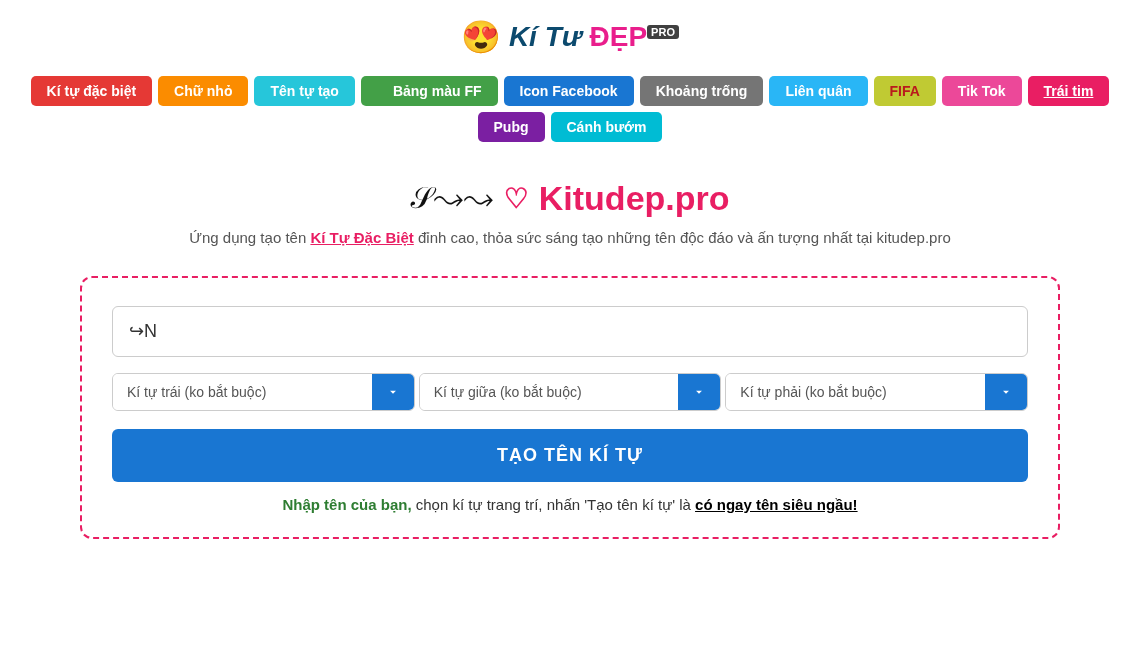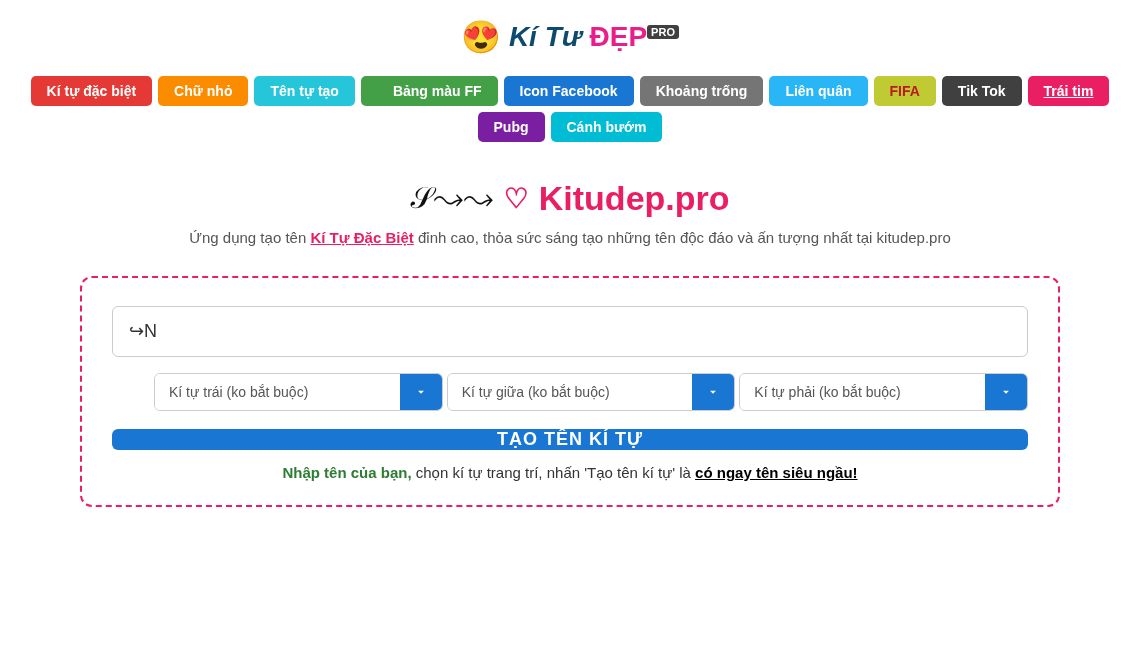--- a/index.html
+++ b/index.html
@@ -66,21 +66,21 @@
       white-space: nowrap;
     }
     .nav-btn.red    { background: #e53935; }
     .nav-btn.orange { background: #fb8c00; }
     .nav-btn.teal   { background: #26c6da; }
     .nav-btn.green  { background: #43a047; padding-left: 32px; }
     .nav-btn.blue   { background: #1976d2; }
     .nav-btn.gray   { background: #757575; }
     .nav-btn.ltblue { background: #29b6f6; }
     .nav-btn.lime   { background: #c0ca33; color: #b91c1c; }
-    .nav-btn.black  { background: #404040; }
+    .nav-btn.black  { background: #ec4899; }
     .nav-btn.pink   { background: #e91e63; text-decoration: underline; }
     .nav-btn.purple { background: #7b1fa2; }
     .nav-btn.cyan   { background: #00bcd4; }
 
     
     .hero {
       text-align: center;
       padding: 24px 40px 10px;
     }
     .hero-title {
@@ -137,21 +137,20 @@
       border-radius: 6px;
       outline: none;
       color: #333;
     }
 
     
     .dropdowns {
       display: flex;
       gap: 4px;
       margin-top: 16px;
-      margin-left: 42px;
     }
     .dropdown-wrap {
       flex: 1;
       display: flex;
       border: 1.5px solid #ccc;
       border-radius: 6px;
       overflow: hidden;
     }
     .dropdown-select {
       flex: 1;
@@ -174,20 +173,21 @@
       justify-content: center;
     }
     .dropdown-btn svg {
       fill: #fff;
     }
 
     
     .create-btn {
       width: 100%;
       margin-top: 18px;
+      padding: 16px;
       background: #1976d2;
       color: #fff;
       font-size: 18px;
       font-weight: 700;
       border: none;
       border-radius: 6px;
       cursor: pointer;
       letter-spacing: 1px;
       text-transform: uppercase;
     }

